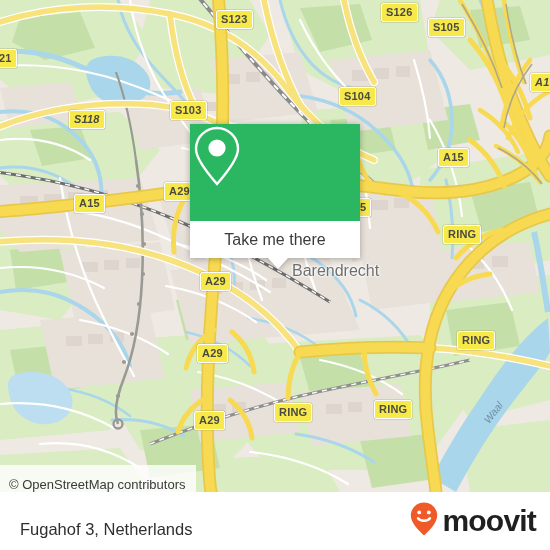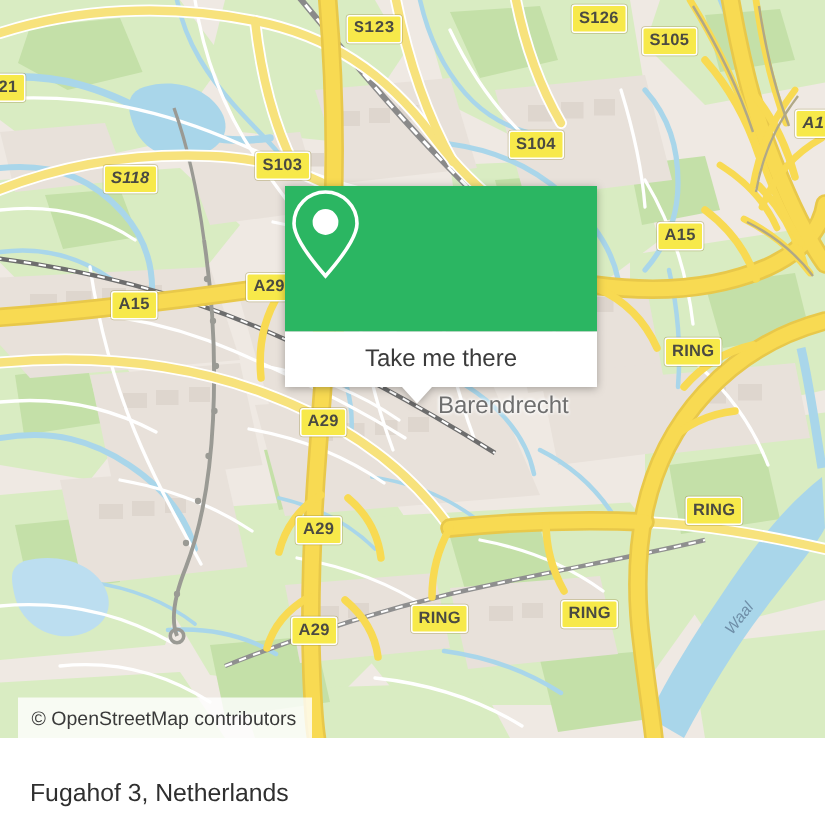--- a/index.html
+++ b/index.html
@@ -49,21 +49,21 @@
     color: #6f8fa8;
     font-size: 10.5px;
     white-space: nowrap;
     font-style: italic;
   }
 
   
   #callout {
     position: absolute;
     left: 190px; top: 124px;
-    width: 208px;
+    width: 170px;
     filter: drop-shadow(0 1px 3px rgba(0,0,0,.30));
   }
   #callout-green {
     height: 97px;
     background: #2bb662;
     display: flex; align-items: center; justify-content: center;
   }
   #callout-green svg { display: block; }
   #callout-label {
     height: 37px;
@@ -77,24 +77,24 @@
     left: 78px; top: 134px;
     width: 0; height: 0;
     border-left: 10px solid transparent;
     border-right: 10px solid transparent;
     border-top: 11px solid #ffffff;
   }
 
   
   #attribution {
     position: absolute;
-    left: 12px; top: 465px;
+    left: 0; top: 465px;
     height: 27px;
     background: rgba(255,255,255,.80);
-    display: flex; align-items: center;
+    display: flex; align-items: flex-end;
     padding: 0 10px 0 9px;
     color: #3a3a3a;
     font-size: 13px;
     white-space: nowrap;
   }
 
   
   #footer {
     position: absolute;
     left: 0; top: 492px;
@@ -375,21 +375,21 @@
       </g>
     </svg>
 
     <div class="place-label" style="left:292px; top:262px;">Barendrecht</div>
 
     <div class="water-label" style="left:481px; top:418px; transform: rotate(-52deg); transform-origin: left top;">Waal</div>
 
     <div class="shield" style="left:-6px;  top:49px;">21</div>
     <div class="shield" style="left:69px;  top:110px;font-style:italic;">S118</div>
     <div class="shield" style="left:170px; top:101px;text-align:right;">S103</div>
-    <div class="shield" style="left:231px; top:10px;font-family:Liberation Mono, monospace;">S123</div>
+    <div class="shield" style="left:216px; top:10px;">S123</div>
     <div class="shield" style="left:333px; top:3px;margin-left:48px;">S126</div>
     <div class="shield" style="left:428px; top:18px;">S105</div>
     <div class="shield" style="left:339px; top:87px;">S104</div>
     <div class="shield" style="left:530px; top:73px;font-style:italic;">A16</div>
     <div class="shield" style="left:438px; top:148px;">A15</div>
     <div class="shield" style="left:74px; top:194px;">A15</div>
     <div class="shield" style="left:164px; top:182px;">A29</div>
     <div class="shield" style="left:355px; top:198px;">5</div>
     <div class="shield" style="left:443px; top:225px;">RING</div>
     <div class="shield" style="left:200px; top:272px;">A29</div>
@@ -414,15 +414,26 @@
       <div id="callout-tail"></div>
     </div>
 
     <div id="attribution">
       <span>© OpenStreetMap contributors</span>
     </div>
   </div>
 
   <div id="footer">
     <div id="footer-address">Fugahof 3, Netherlands</div>
+    <div id="footer-brand">
+      <span>
+        <svg width="30" height="36" viewBox="0 0 30 36" xmlns="http://www.w3.org/2000/svg">
+          <path d="M15 1.5 C7.6 1.5 1.8 7.3 1.8 14.6 C1.8 22.6 11.4 31.4 15 34.5 C18.6 31.4 28.2 22.6 28.2 14.6 C28.2 7.3 22.4 1.5 15 1.5 Z" fill="#f05a28"></path>
+          <circle cx="10.2" cy="11.4" r="1.9" fill="#ffffff"></circle>
+          <circle cx="19.8" cy="11.4" r="1.9" fill="#ffffff"></circle>
+          <path d="M9 17.2 C11 20.6 19 20.6 21 17.2" stroke="#ffffff" stroke-width="2.4" stroke-linecap="round" fill="none"></path>
+        </svg>
+      </span>
+      <span id="brand-word">moovit</span>
+    </div>
   </div>
 
 </div>
 
 </body></html>

